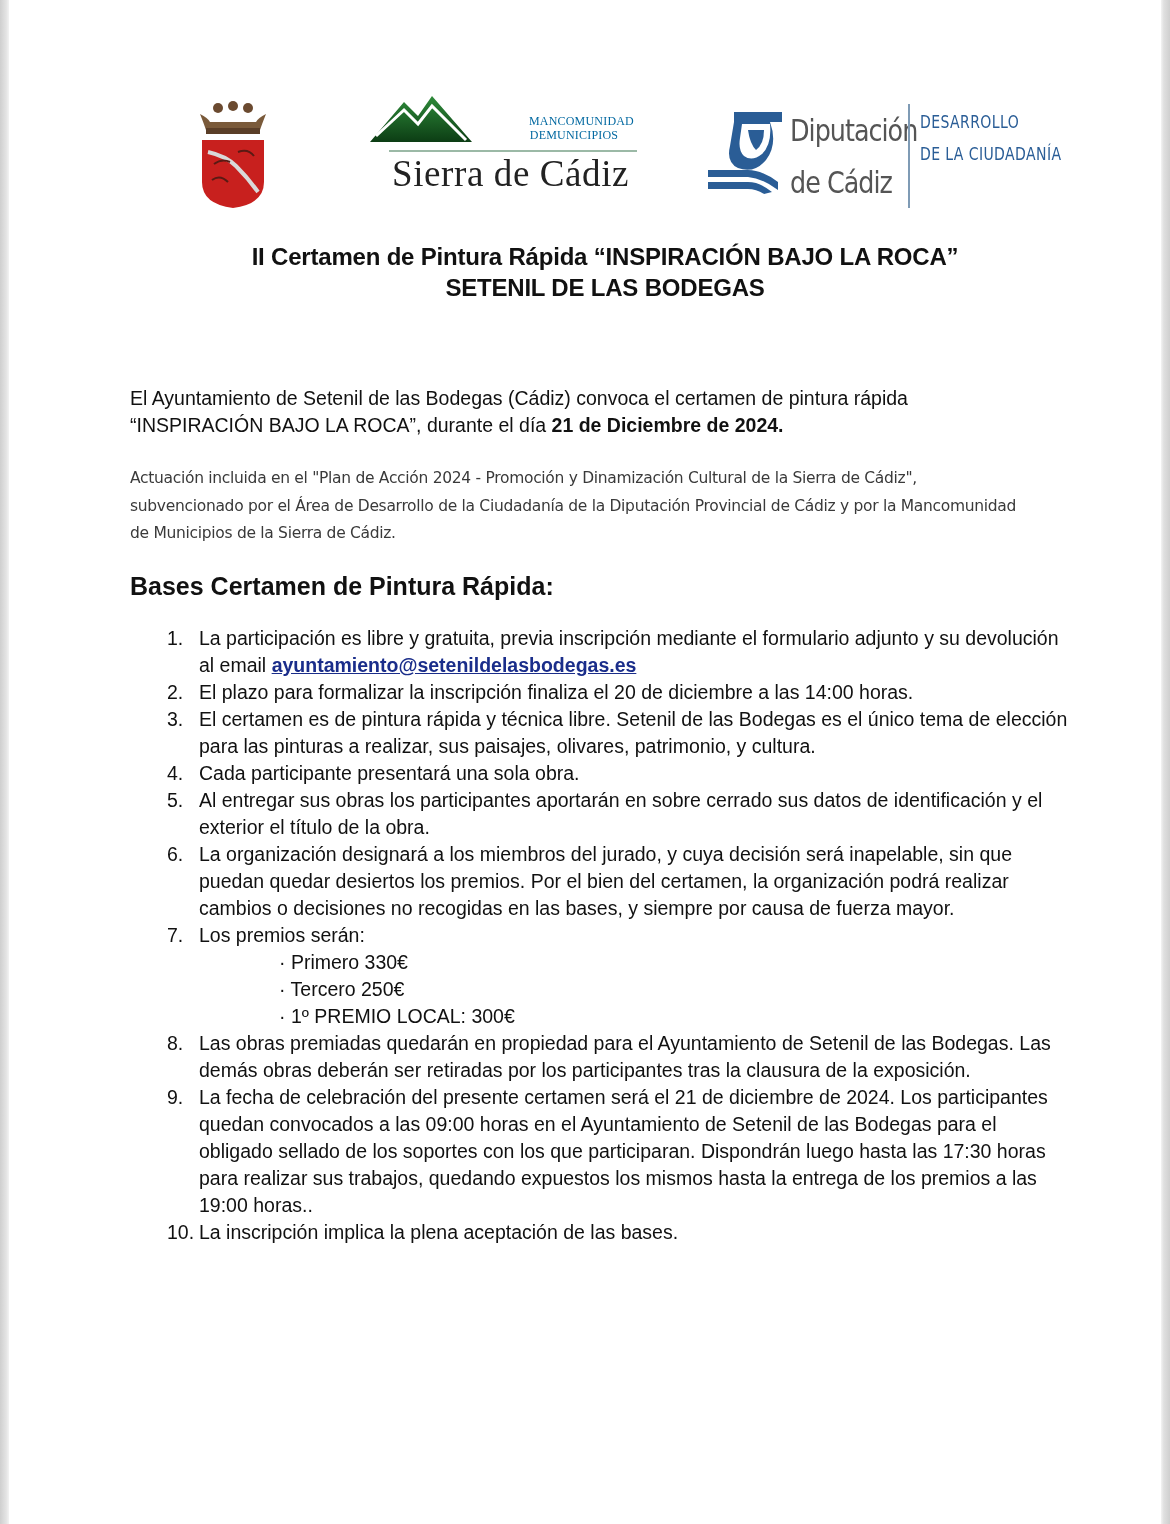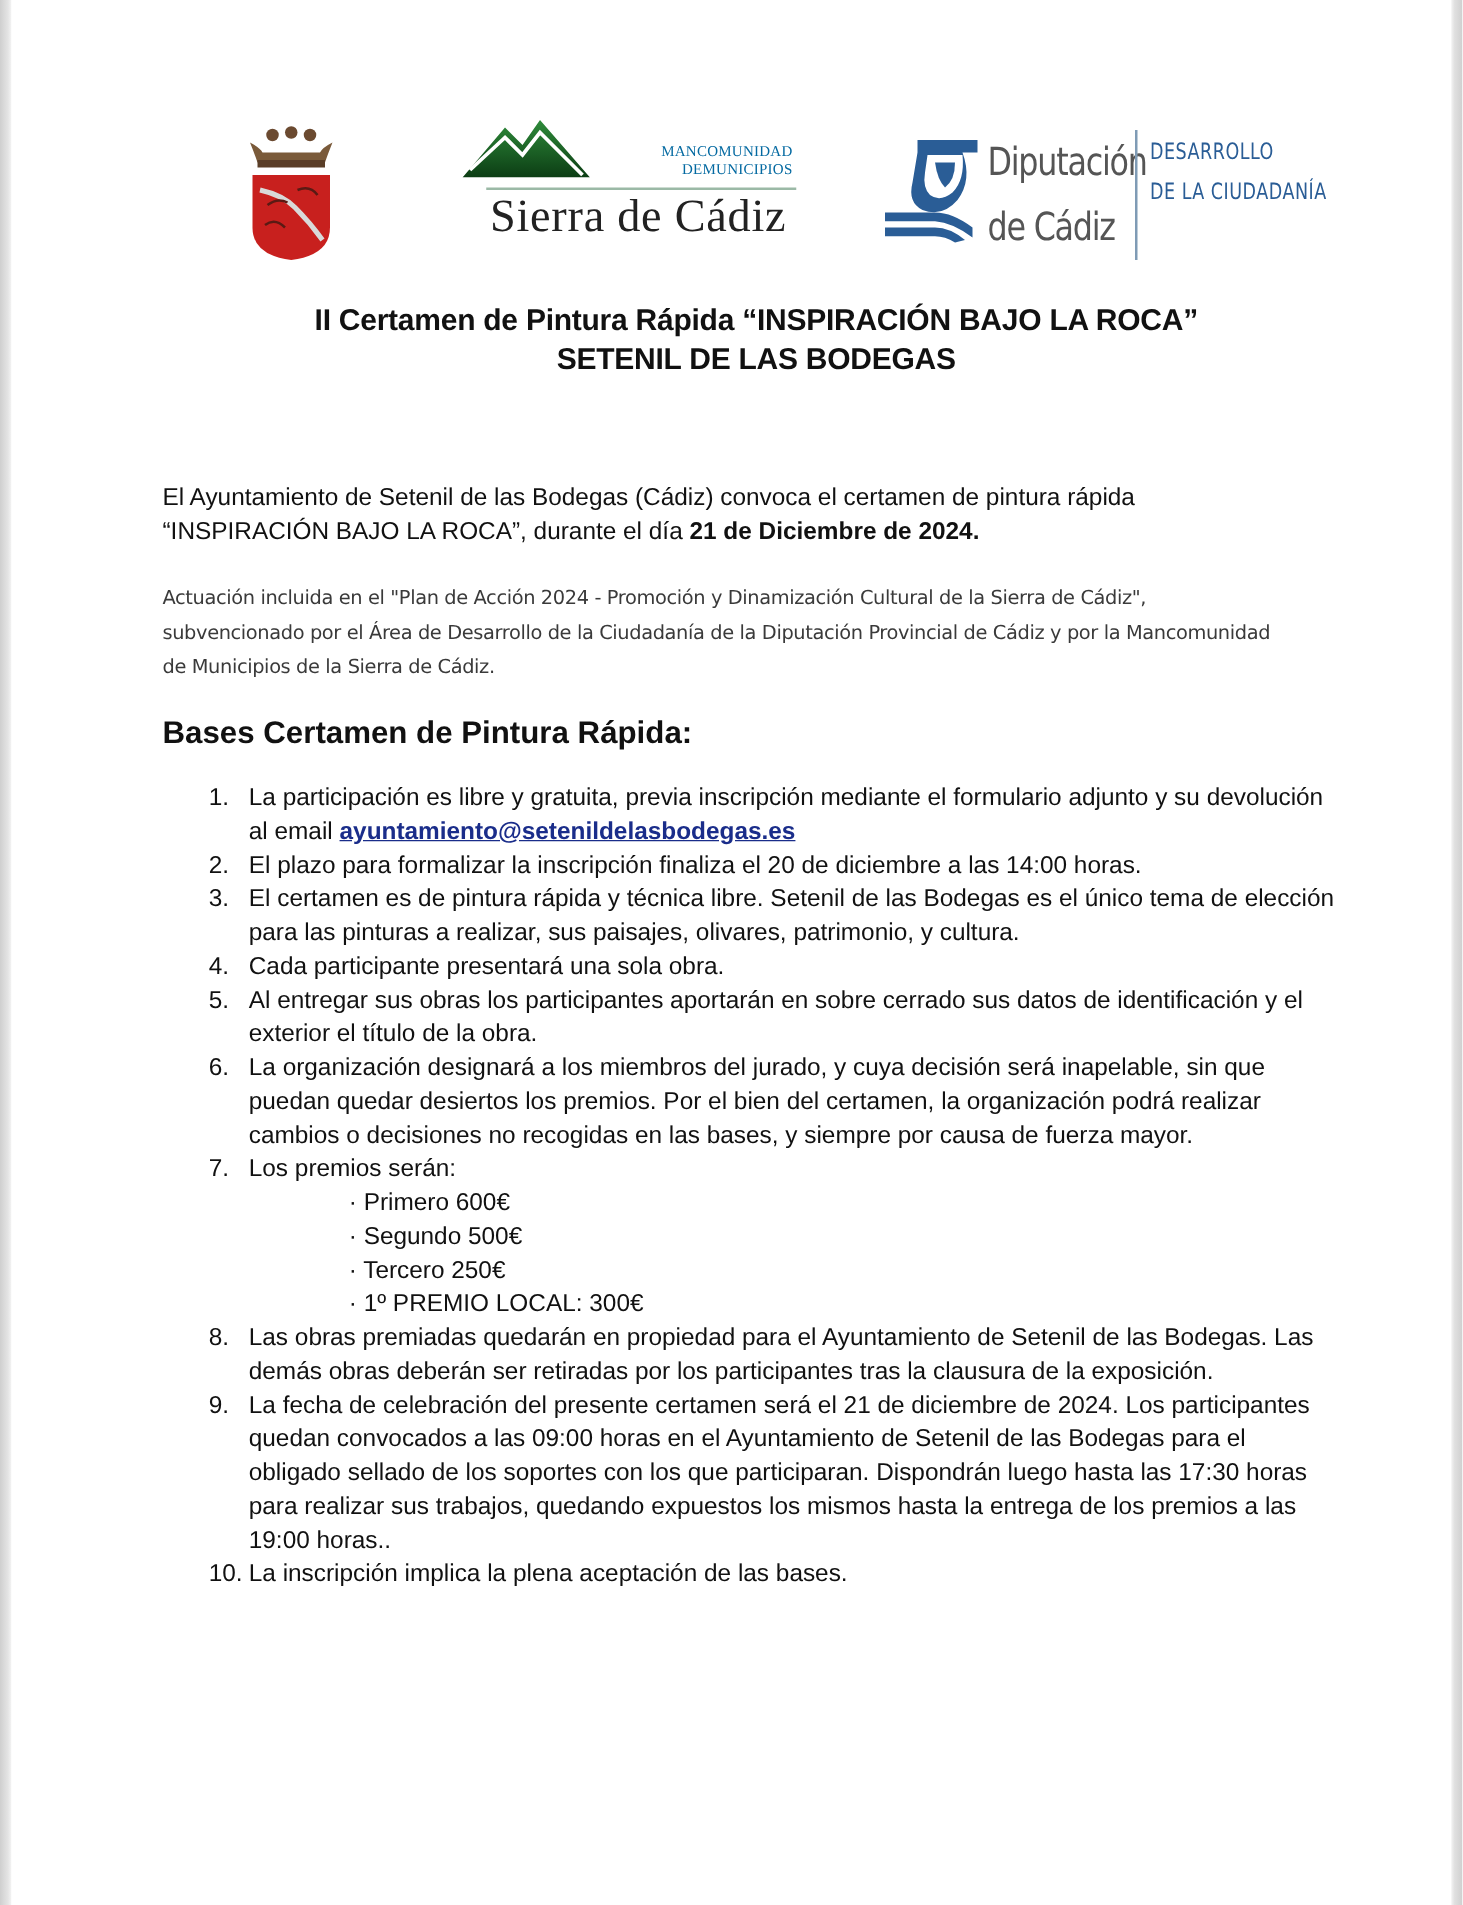--- a/index.html
+++ b/index.html
@@ -14,21 +14,21 @@
       background: linear-gradient(to right, #cfcfcf, #e4e4e4 70%, #f3f3f3); }
     .edge-right { position: absolute; right: 0; top: 0; width: 9px; height: 1524px;
       background: linear-gradient(to left, #cfcfcf, #e0e0e0 70%, #f3f3f3); }
 
     
     .logo-shield { position: absolute; left: 196px; top: 100px; width: 74px; height: 110px; }
     .logo-sierra { position: absolute; left: 368px; top: 92px; width: 275px; height: 100px; }
     .sierra-mountain { position: absolute; left: 0; top: 0; }
     .sierra-small { position: absolute; left: 134px; top: 22px; width: 132px; text-align: right;
       font-family: "Liberation Serif", serif; font-size: 12px; line-height: 14px; color: #0369a1; letter-spacing: 0.2px; }
-    .sierra-small .line2 { display: flex; justify-content: flex-end; padding-left: 12px; }
+    .sierra-small .line2 { display: flex; justify-content: center; padding-left: 12px; }
     .sierra-rule { position: absolute; left: 21px; top: 58px; width: 248px; height: 2px; background: #9bb9a6; }
     .sierra-big { position: absolute; left: 24px; top: 60px; font-family: "Liberation Serif", serif;
       font-size: 37px; letter-spacing: 0.6px; color: #222; white-space: nowrap; }
 
     .logo-dipu { position: absolute; left: 708px; top: 100px; width: 345px; height: 110px; }
     .dipu-mark { position: absolute; left: 0; top: 10px; }
     .dipu-name { position: absolute; left: 82px; top: 4px; font-family: "DejaVu Sans", sans-serif;
       font-size: 31px; line-height: 52px; color: #555; letter-spacing: -1.2px; transform: scaleX(0.82); transform-origin: left top; white-space: nowrap; }
     .dipu-divider { position: absolute; left: 200px; top: 4px; width: 2px; height: 104px; background: #7f9bb5; }
     .dipu-area { position: absolute; left: 212px; top: 6px; font-family: "DejaVu Sans", sans-serif;
@@ -153,22 +153,21 @@
   </div>
   <div class="item">
     <div class="num"><span>6.</span></div>
     <div class="txt">La organización designará a los miembros del jurado, y cuya decisión será inapelable, sin que puedan quedar desiertos los premios. Por el bien del certamen, la organización podrá realizar cambios o decisiones no recogidas en las bases, y siempre por causa de fuerza mayor.</div>
   </div>
   <div class="item">
     <div class="num"><span>7.</span></div>
     <div class="txt">
       <div>Los premios serán:</div>
       <div class="prizes">
-        <span class="prize">· Primero 600€</span>
-        <span class="prize">· Segundo 500€</span>
+        <span class="prize">· Primero 330€</span>
         <span class="prize">· Tercero 250€</span>
         <span class="prize">· 1º PREMIO LOCAL: 300€</span>
       </div>
     </div>
   </div>
   <div class="item">
     <div class="num"><span>8.</span></div>
     <div class="txt">Las obras premiadas quedarán en propiedad para el Ayuntamiento de Setenil de las Bodegas. Las demás obras deberán ser retiradas por los participantes tras la clausura de la exposición.</div>
   </div>
   <div class="item">

